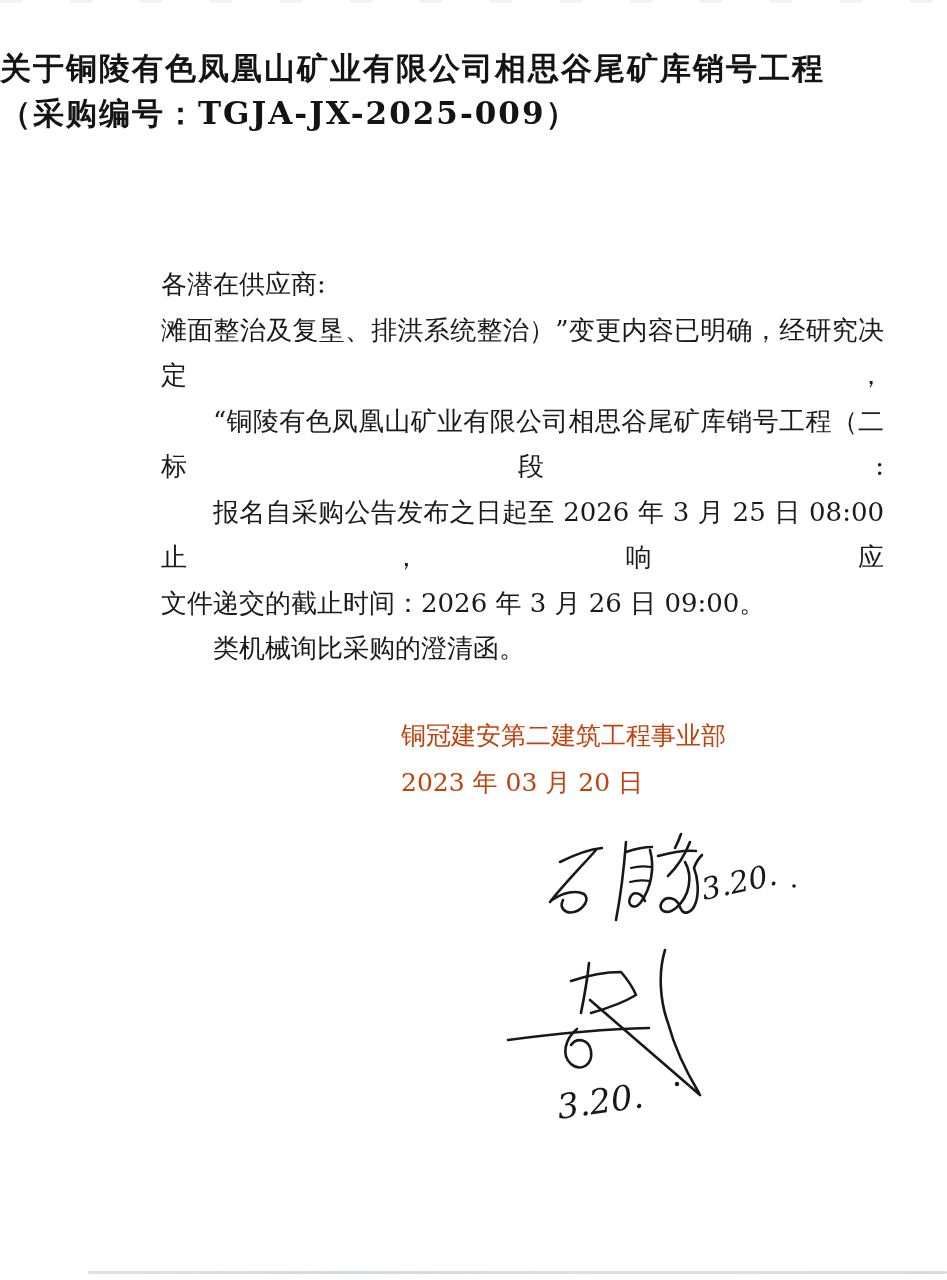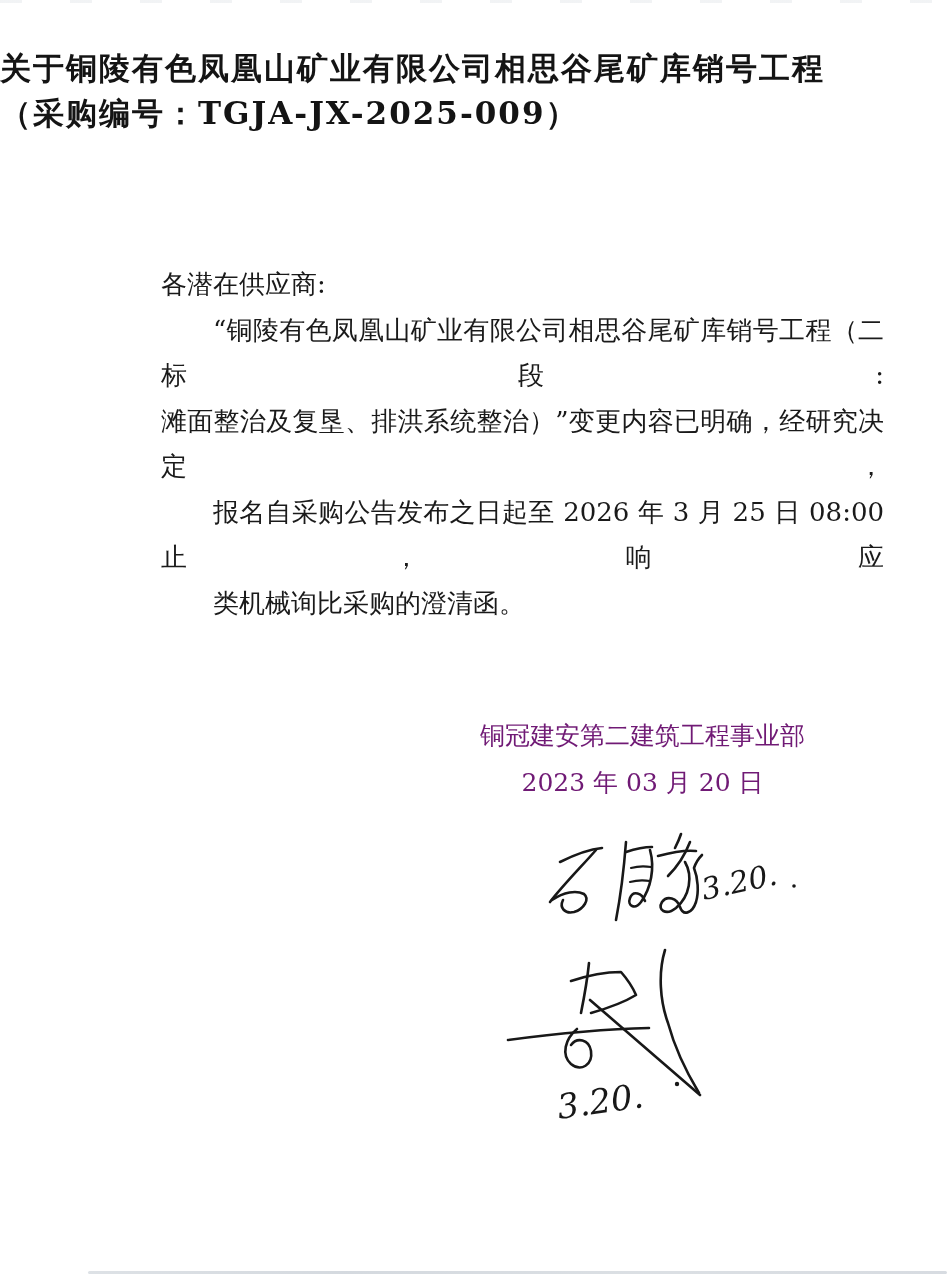--- a/index.html
+++ b/index.html
@@ -41,25 +41,25 @@
     position:absolute;top:262px;left:130px;width:723px;
     font-size:26px;
     line-height:45.5px;
     color:#1a1a1a;
     margin-left:31px;
   }
   .body-line{white-space:normal;}
   .indent{text-indent:2em;}
   .just{text-align:justify;text-align-last:justify;}
   .signoff{
-    position:absolute;top:712px;left:420px;width:445px;
-    text-align:center;
+    position:absolute;top:712px;left:401px;width:445px;
+    text-align:left;
     font-size:25px;
     line-height:47px;
-    color:#701a75;
+    color:#c2410c;
   }
   .sig1{position:absolute;left:538px;top:828px;}
   .sig2{position:absolute;left:493px;top:943px;}
   .sigstroke{fill:none;stroke:#181818;stroke-width:2.6;stroke-linecap:round;stroke-linejoin:round;}
   .sigstroke.thin{stroke-width:2.2;}
   .hw-note{
     font-family:"DejaVu Serif","Liberation Serif",serif;
     font-style:italic;
     fill:#181818;
   }
@@ -71,23 +71,24 @@
 
   <div class="scan-edge-top"></div>
 
   <div class="title-block">
     <div class="title-line">关于铜陵有色凤凰山矿业有限公司相思谷尾矿库销号工程</div>
     <div class="title-line">（采购编号：TGJA-JX-2025-009）</div>
   </div>
 
   <div class="body-block">
     <div class="body-line">各潜在供应商:</div>
+    <div class="body-line just">滩面整治及复垦、排洪系统整治）”变更内容已明确，经研究决定，</div>
     <div class="body-line indent just">“铜陵有色凤凰山矿业有限公司相思谷尾矿库销号工程（二标段:</div>
-    <div class="body-line just">滩面整治及复垦、排洪系统整治）”变更内容已明确，经研究决定，</div>
     <div class="body-line indent just">报名自采购公告发布之日起至 2026 年 3 月 25 日 08:00 止，响应</div>
+    <div class="body-line">文件递交的截止时间：2026 年 3 月 26 日 09:00。</div>
     <div class="body-line indent">类机械询比采购的澄清函。</div>
   </div>
 
   <div class="signoff">
     <div>铜冠建安第二建筑工程事业部</div>
     <div>2023 年 03 月 20 日</div>
   </div>
 
   <svg class="sig1" width="270" height="115" viewBox="0 0 270 115">
 

